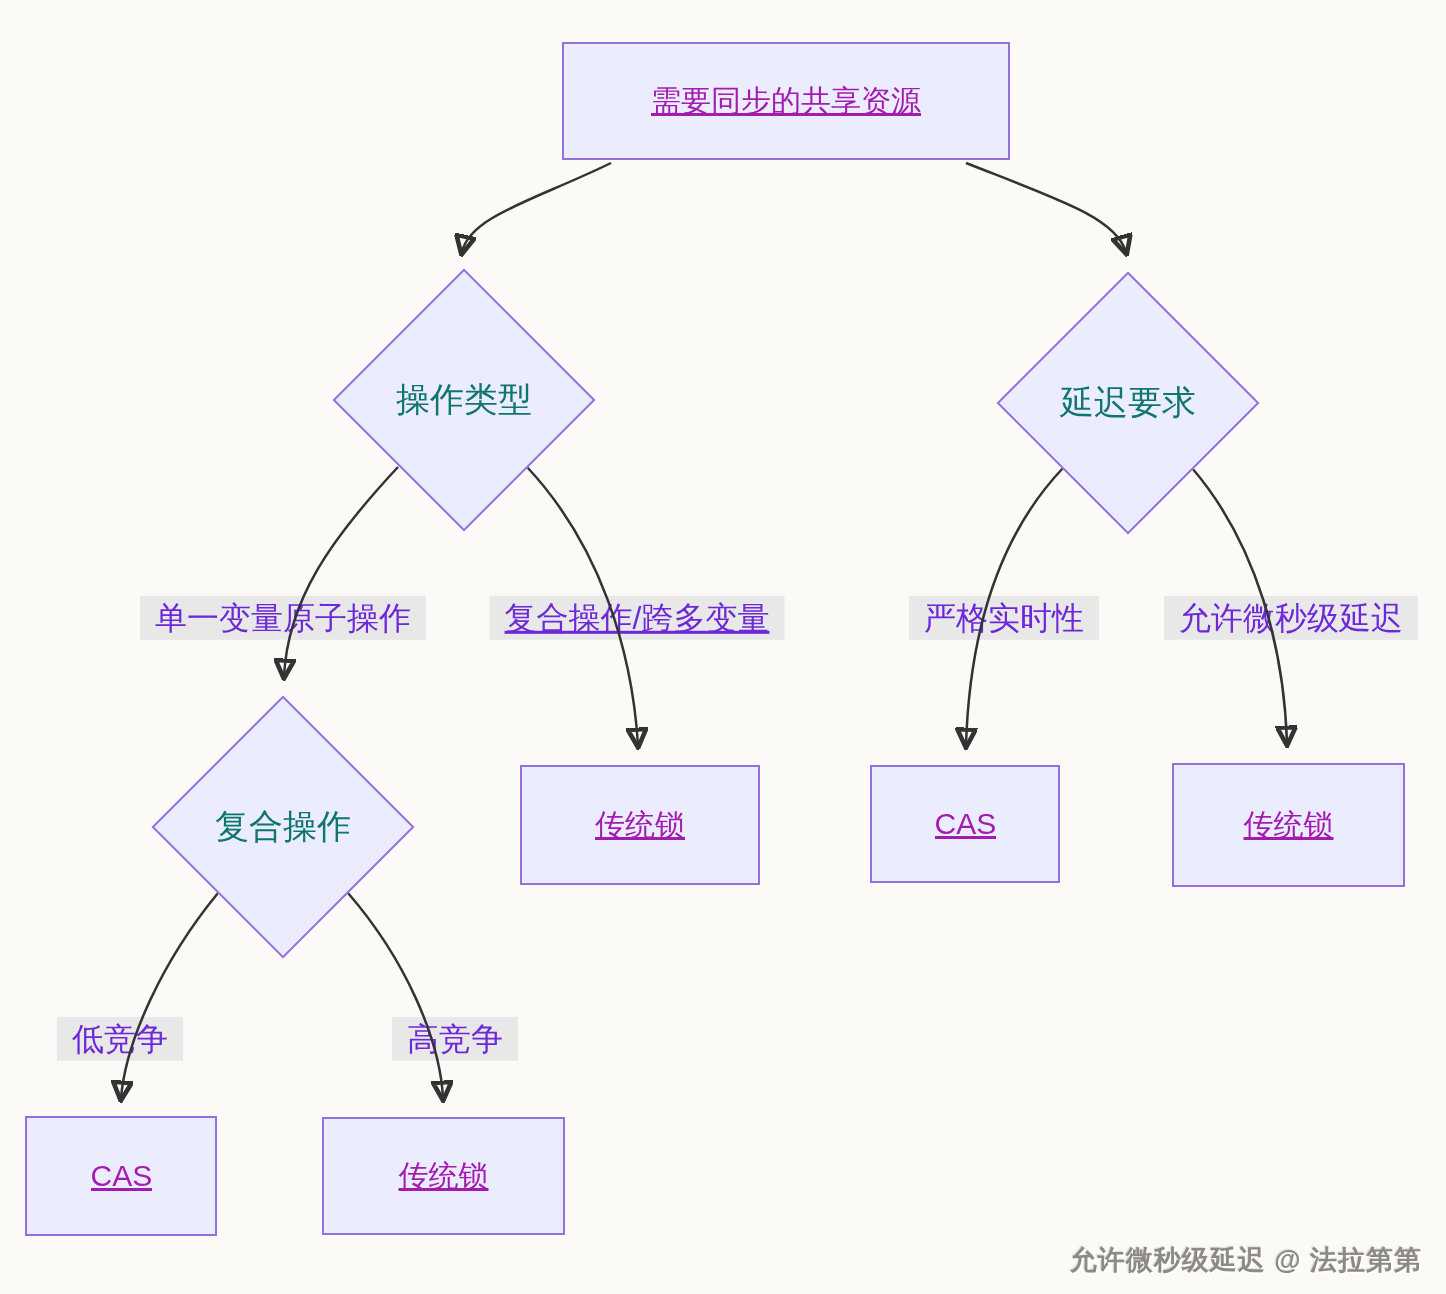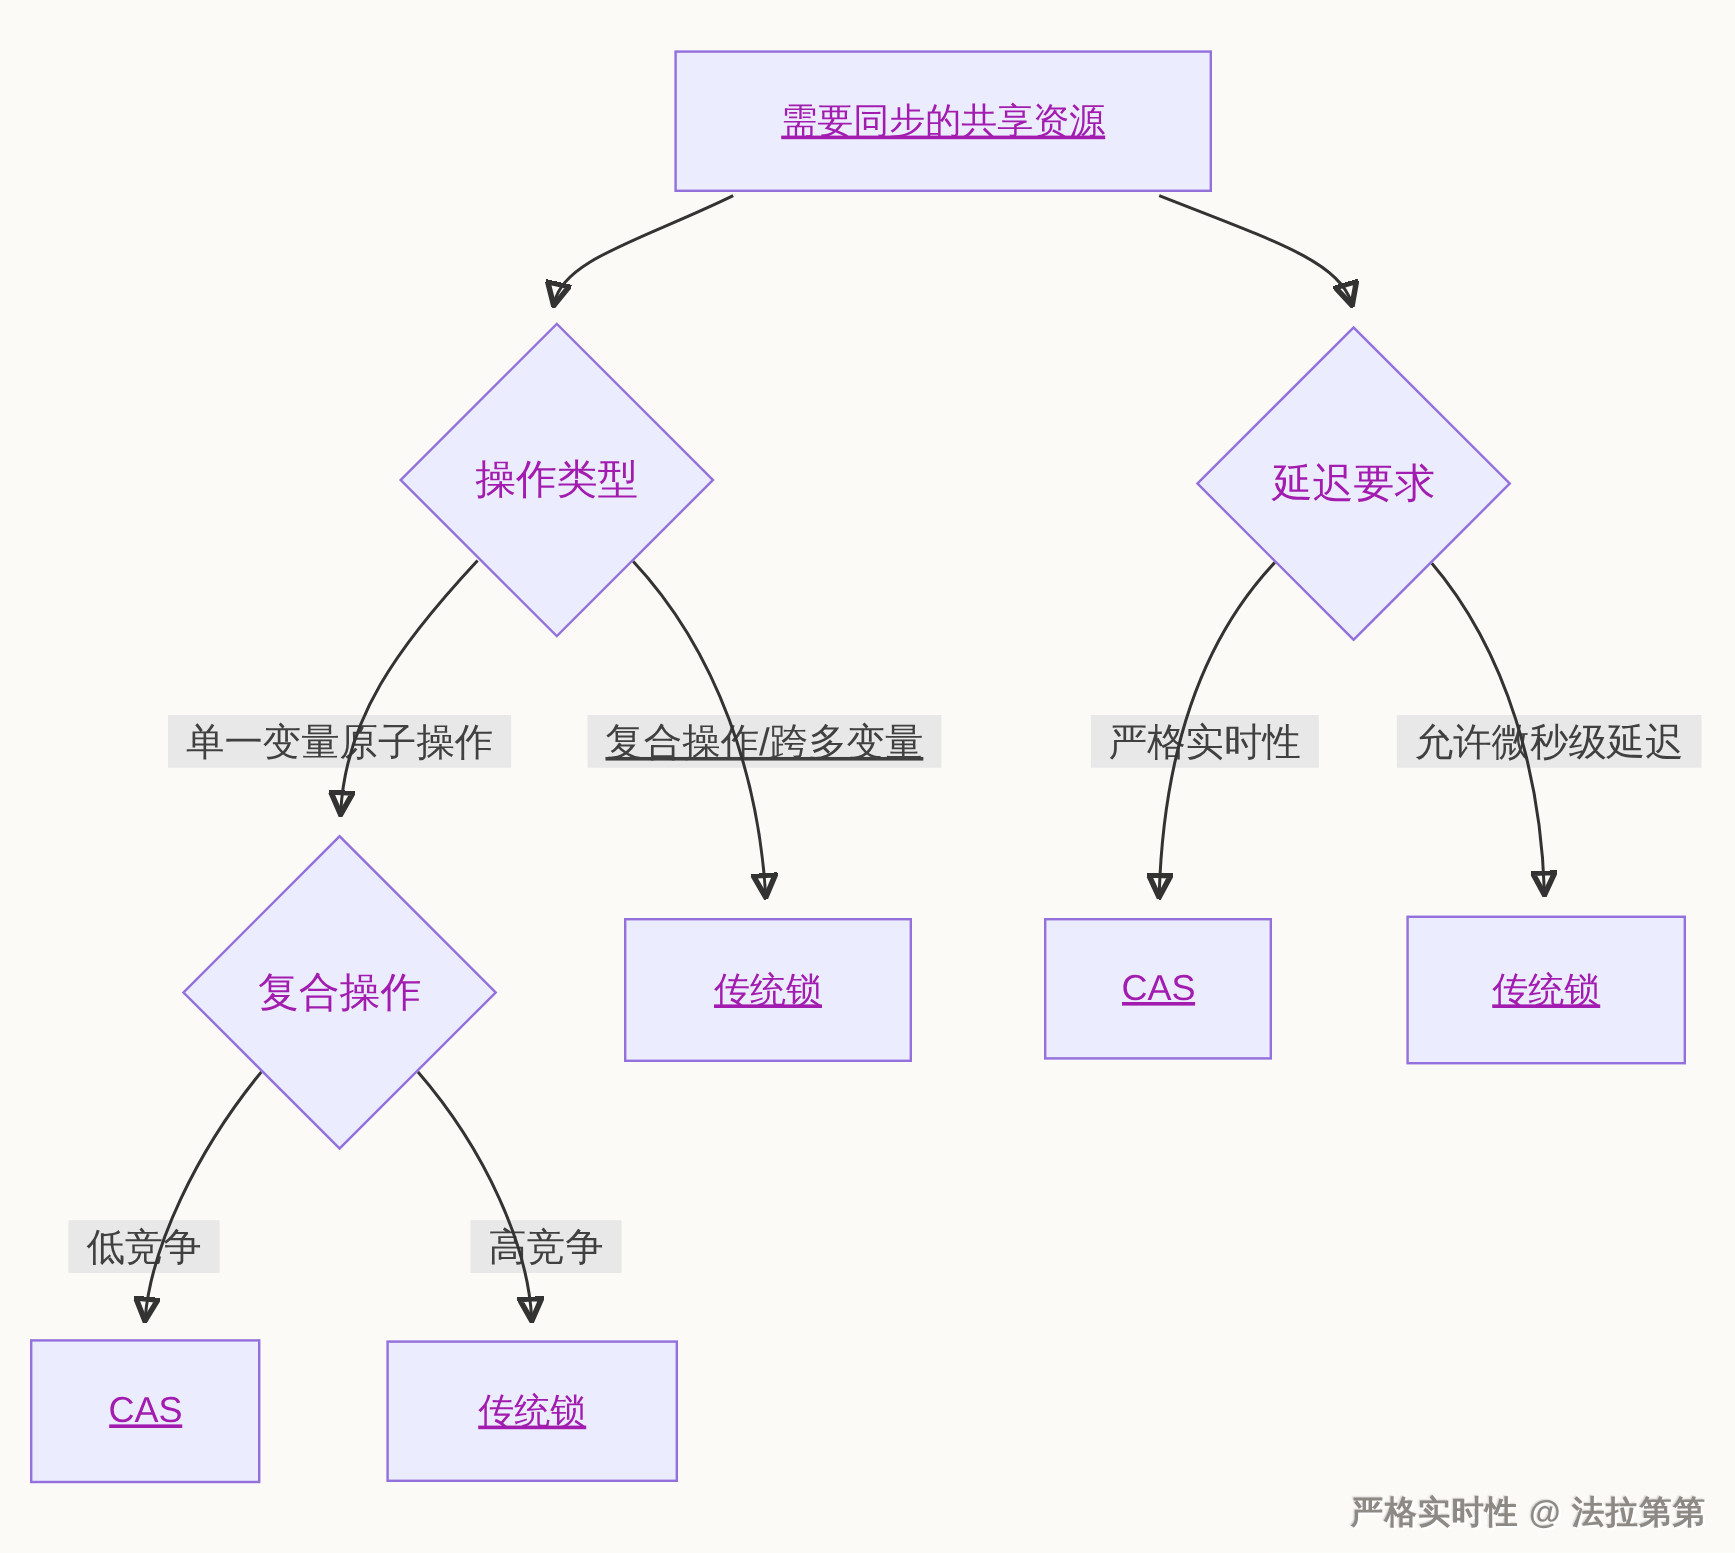--- a/index.html
+++ b/index.html
@@ -22,21 +22,21 @@
   svg.edges path{
     fill:none;
     stroke:#333333;
     stroke-width:2.5px;
   }
   
   .edge-label{
     position:absolute;z-index:1;
     transform:translate(-50%,-50%);
     background:#e8e8e8;
-    color:#404040;
+    color:#6d28d9;
     font-size:32px;
     line-height:1.2;
     padding:3px 15px;
     white-space:nowrap;
   }
   
   .rect-node{
     position:absolute;z-index:3;
     box-sizing:border-box;
     background:#ECECFF;
@@ -60,21 +60,21 @@
     position:absolute;z-index:3;
     width:186px;height:186px;
     box-sizing:border-box;
     background:#ECECFF;
     border:2px solid #9370DB;
     transform:rotate(45deg);
   }
   .diamond-label{
     position:absolute;z-index:4;
     transform:translate(-50%,-50%);
-    color:#a21caf;
+    color:#0f766e;
     font-size:34px;
     white-space:nowrap;
   }
   
   .watermark{
     position:absolute;z-index:5;
     right:24px;bottom:16px;
     font-size:27px;
     font-weight:700;
     letter-spacing:1px;
@@ -137,15 +137,15 @@
   </div>
 
   <div class="rect-node" style="left:25px;top:1116px;width:192px;height:120px;">
     <span class="node-text clip-text">CAS</span>
   </div>
 
   <div class="rect-node" style="left:322px;top:1117px;width:243px;height:118px;">
     <span class="node-text">传统锁</span>
   </div>
 
-  <div class="watermark">严格实时性 @ 法拉第第</div>
+  <div class="watermark">允许微秒级延迟 @ 法拉第第</div>
 
 </div>
 
 </body></html>

